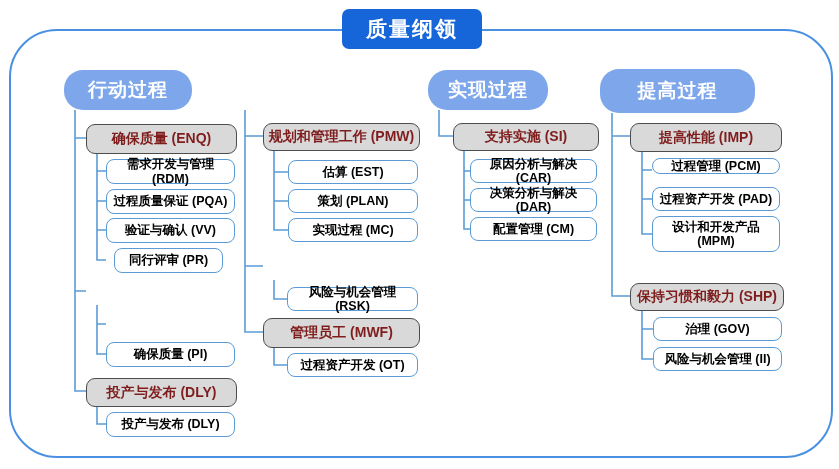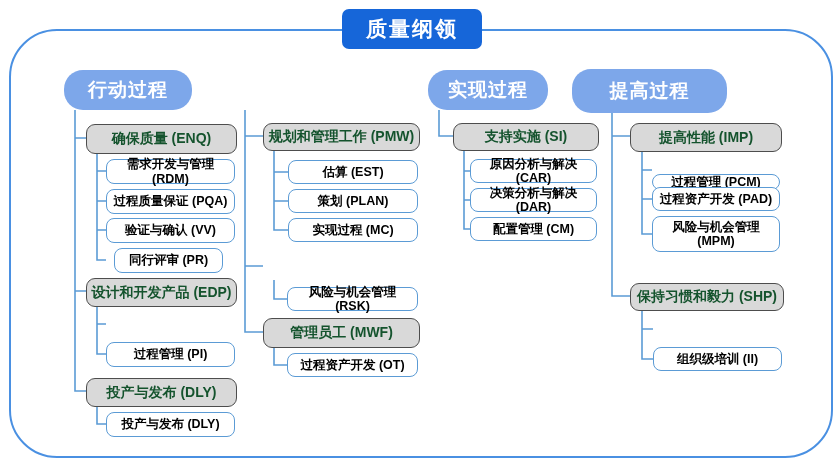--- a/index.html
+++ b/index.html
@@ -18,21 +18,21 @@
     background:#1666d9;border-radius:7px;color:#ffffff;font-weight:bold;font-size:21px;
     display:flex;align-items:center;justify-content:center;letter-spacing:2px;
   }
   .hdr{
     position:absolute;z-index:2;background:#7da7ea;border-radius:19px;
     color:#ffffff;font-weight:bold;font-size:19px;letter-spacing:1px;
     display:flex;align-items:center;justify-content:center;
   }
   .grp{
     position:absolute;z-index:2;background:#d9d9d9;border:1.6px solid #4d4d4d;border-radius:9px;
-    color:#14532d;font-weight:bold;font-size:14px;
+    color:#7f1d1d;font-weight:bold;font-size:14px;
     display:flex;align-items:center;justify-content:center;white-space:nowrap;
   }
   .leaf{
     position:absolute;z-index:2;background:#ffffff;border:1.4px solid #5b9bd5;border-radius:8px;
     color:#000000;font-weight:bold;font-size:12.5px;line-height:1.15;text-align:center;
     display:flex;align-items:center;justify-content:center;padding:0 3px;box-sizing:border-box;
   }
 </style>
 </head>
 <body>
@@ -64,22 +64,21 @@
   <div class="title">质量纲领</div>
 
   <div class="hdr" style="left:64px;top:70px;width:128px;height:40px">行动过程</div>
 
   <div class="grp" style="left:86px;top:124px;width:149px;height:28px">确保质量 (ENQ)</div>
   <div class="leaf" style="left:106px;top:159px;width:129px;height:25px">需求开发与管理 (RDM)</div>
   <div class="leaf" style="left:106px;top:189px;width:129px;height:25px">过程质量保证 (PQA)</div>
   <div class="leaf" style="left:106px;top:218px;width:129px;height:25px">验证与确认 (VV)</div>
   <div class="leaf" style="left:114px;top:248px;width:109px;height:25px">同行评审 (PR)</div>
 
-  <div class="grp" style="left:86px;top:278px;width:149px;height:27px">设计和开发产品 (EDP)</div>
-  <div class="leaf" style="left:106px;top:342px;width:129px;height:25px">过程管理 (PI)</div>
+  <div class="leaf" style="left:106px;top:342px;width:129px;height:25px">确保质量 (PI)</div>
 
   <div class="grp" style="left:86px;top:378px;width:149px;height:27px">投产与发布 (DLY)</div>
   <div class="leaf" style="left:106px;top:412px;width:129px;height:25px">投产与发布 (DLY)</div>
 
 
   <div class="grp" style="left:263px;top:123px;width:155px;height:26px">规划和管理工作 (PMW)</div>
   <div class="leaf" style="left:288px;top:189px;width:130px;height:24px">策划 (PLAN)</div>
   <div class="leaf" style="left:288px;top:160px;width:130px;height:24px">估算 (EST)</div>
   <div class="leaf" style="left:288px;top:218px;width:130px;height:24px">实现过程 (MC)</div>
 
@@ -88,23 +87,24 @@
   <div class="grp" style="left:263px;top:318px;width:155px;height:28px">管理员工 (MWF)</div>
   <div class="leaf" style="left:287px;top:353px;width:131px;height:24px">过程资产开发 (OT)</div>
 
   <div class="hdr" style="left:428px;top:70px;width:120px;height:40px">实现过程</div>
 
   <div class="grp" style="left:453px;top:123px;width:144px;height:26px">支持实施 (SI)</div>
   <div class="leaf" style="left:470px;top:159px;width:127px;height:24px">原因分析与解决 (CAR)</div>
   <div class="leaf" style="left:470px;top:188px;width:127px;height:24px">决策分析与解决 (DAR)</div>
   <div class="leaf" style="left:470px;top:217px;width:127px;height:24px">配置管理 (CM)</div>
 
-  <div class="hdr" style="left:572px;top:69px;width:155px;height:44px">提高过程</div>
+  <div class="hdr" style="left:600px;top:69px;width:155px;height:44px">提高过程</div>
 
   <div class="grp" style="left:630px;top:123px;width:150px;height:27px">提高性能 (IMP)</div>
-  <div class="leaf" style="left:652px;top:174px;width:128px;height:16px">过程管理 (PCM)</div>
+  <div class="leaf" style="left:652px;top:158px;width:128px;height:16px">过程管理 (PCM)</div>
   <div class="leaf" style="left:652px;top:187px;width:128px;height:24px">过程资产开发 (PAD)</div>
-  <div class="leaf" style="left:652px;top:216px;width:128px;height:36px">风险与机会管理 (MPM)</div>
+  <div class="leaf" style="left:652px;top:216px;width:128px;height:36px">设计和开发产品 (MPM)</div>
 
   <div class="grp" style="left:630px;top:283px;width:152px;height:26px">保持习惯和毅力 (SHP)</div>
-  <div class="leaf" style="left:653px;top:347px;width:129px;height:24px">组织级培训 (II)</div>
+  <div class="leaf" style="left:653px;top:317px;width:129px;height:24px">治理 (GOV)</div>
+  <div class="leaf" style="left:653px;top:347px;width:129px;height:24px">风险与机会管理 (II)</div>
 
 </div>
 
 </body></html>

